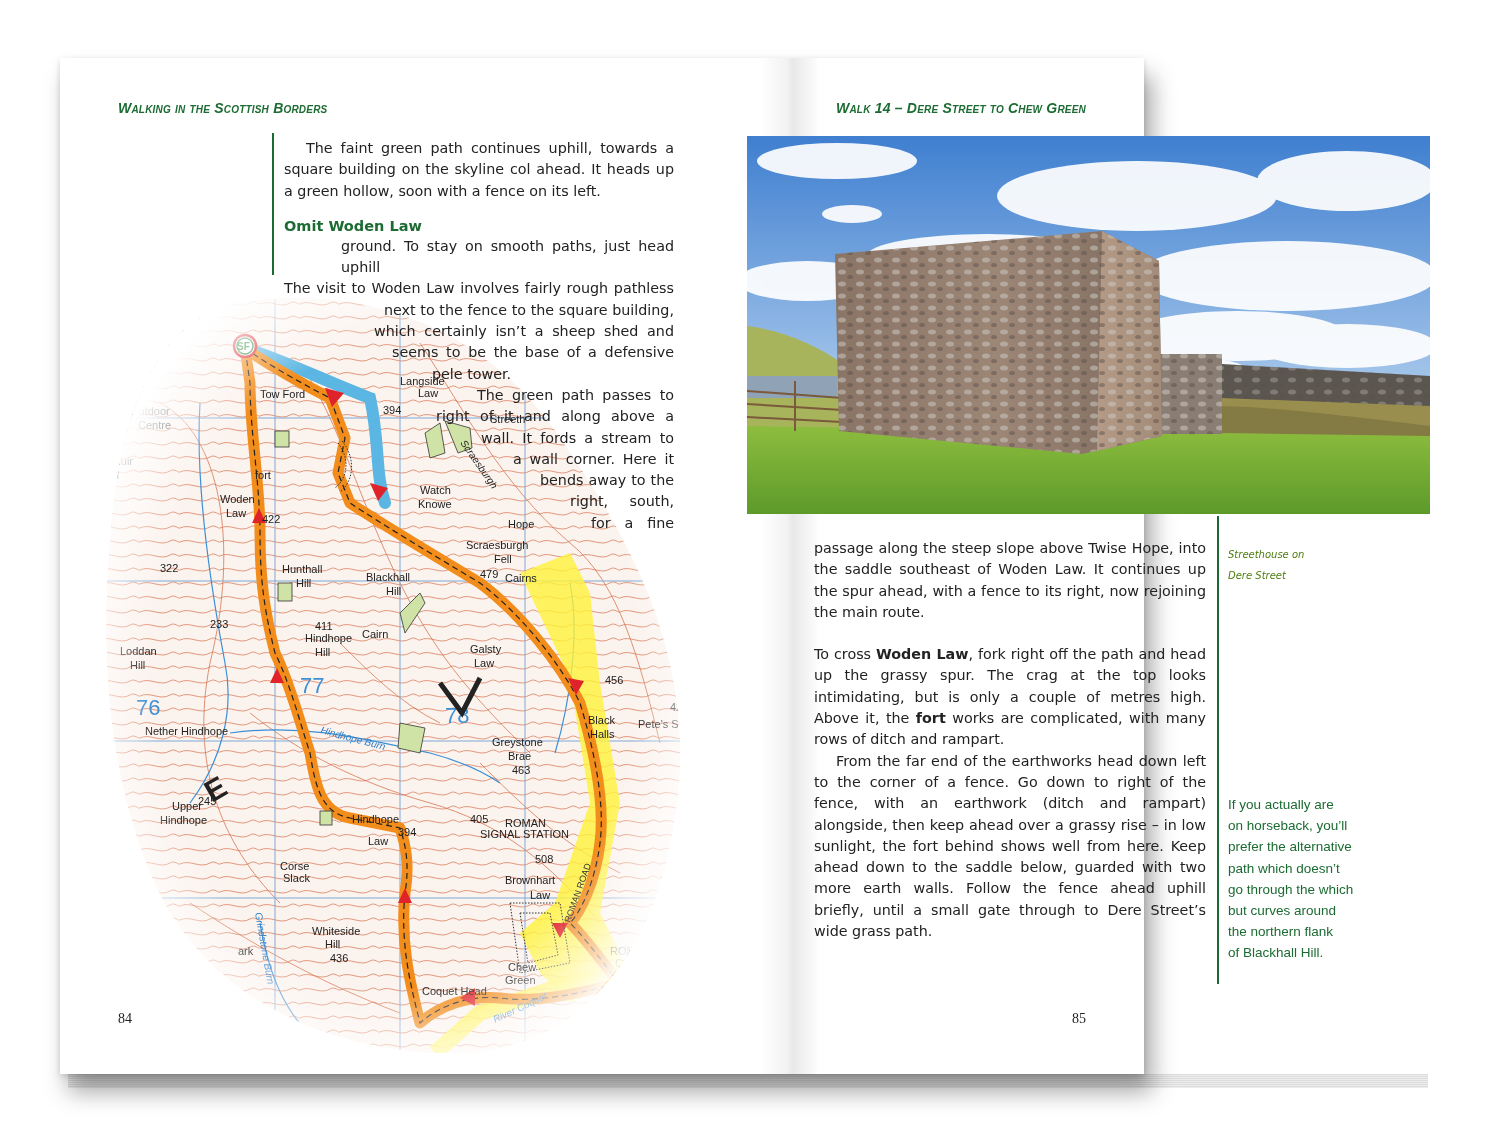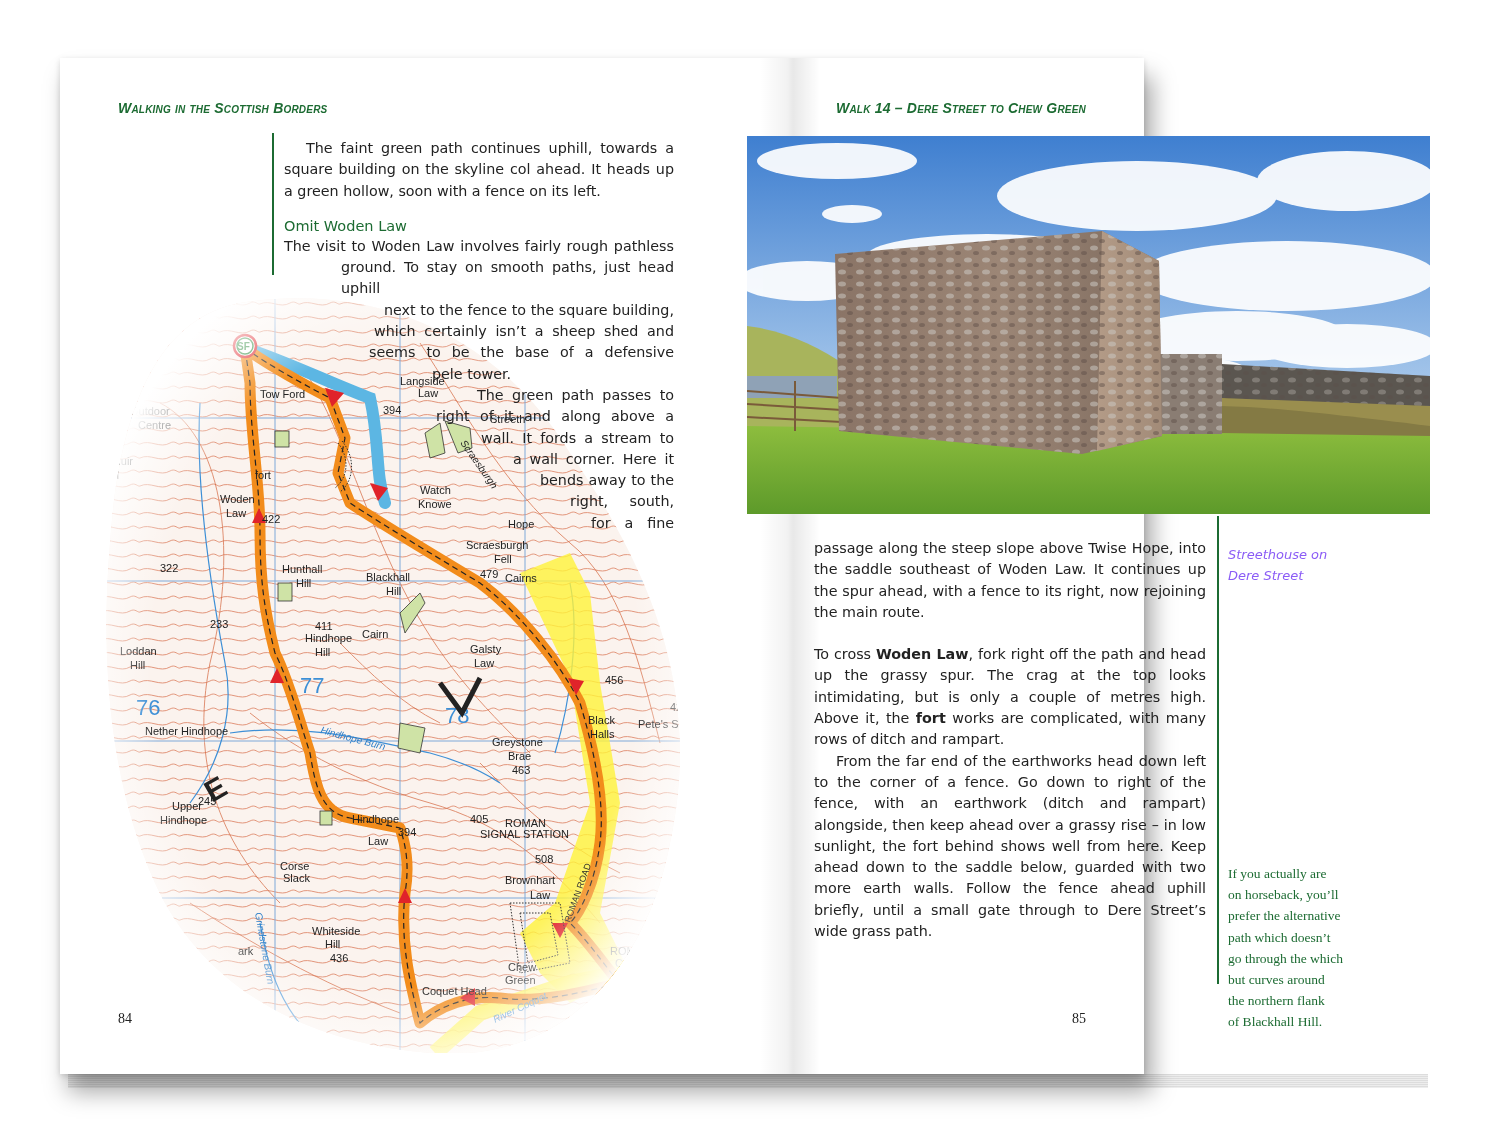--- a/index.html
+++ b/index.html
@@ -10,29 +10,29 @@
   .running-head{position:absolute;top:42px;color:#1c6b32;font-family:"Liberation Sans",sans-serif;font-style:italic;font-weight:bold;font-size:14px;font-variant:small-caps;letter-spacing:0.2px;}
   .rh-left{left:58px;}
   .rh-right{right:58px;}
   .page-num{position:absolute;top:953px;font-family:"Liberation Serif",serif;font-size:14px;color:#222;}
   .pn-left{left:58px;}
   .pn-right{right:58px;}
   .body-text{font-family:"DejaVu Sans",sans-serif;font-size:14.3px;line-height:21.3px;color:#222;text-align:justify;}
   .vrule-left{position:absolute;left:212px;top:75px;width:2px;height:142px;background:#1c6b32;}
   .left-col{position:absolute;left:224px;top:80px;width:390px;}
   .indent{text-indent:22px;margin:0;}
-  .subhead{font-family:"DejaVu Sans",sans-serif;font-weight:normal;color:#1c6b32;font-size:14.5px;margin:14px 0 0 0;line-height:20px;}
+  .subhead{font-family:"DejaVu Sans",sans-serif;font-weight:bold;color:#1c6b32;font-size:14.5px;margin:14px 0 0 0;line-height:20px;}
   .wrap-line{display:block;text-align:justify;text-align-last:justify;}
   .map{position:absolute;left:40px;top:225px;width:590px;height:770px;}
   .photo{position:absolute;left:687px;top:78px;width:683px;height:378px;overflow:hidden;}
   .right-col{position:absolute;left:754px;top:480px;width:392px;}
   .right-col p{margin:0;}
   .vrule-right{position:absolute;left:1157px;top:458px;width:2px;height:468px;background:#1c6b32;}
-  .caption{position:absolute;left:1168px;top:486px;width:150px;font-family:"DejaVu Sans",sans-serif;font-style:italic;font-size:13px;line-height:21px;color:#8b5cf6;}
-  .sidenote{position:absolute;left:1168px;top:805px;width:160px;font-family:Liberation Serif, serif;font-size:13.5px;line-height:21.2px;color:#1c6b32;}
+  .caption{position:absolute;left:1168px;top:486px;width:150px;font-family:"DejaVu Sans",sans-serif;font-style:italic;font-size:10px;line-height:21px;color:#4d7c0f;}
+  .sidenote{position:absolute;left:1168px;top:736px;width:160px;font-family:Liberation Sans, sans-serif;font-size:13.5px;line-height:21.2px;color:#1c6b32;}
   .tri{display:inline-block;width:0;height:0;border-top:5px solid transparent;border-bottom:5px solid transparent;border-left:7px solid #1c6b32;margin-left:6px;vertical-align:middle;}
   .gap{height:21px;}
 </style>
 </head>
 <body>
 
 <div class="stack"></div>
 <div class="book">
   <div class="gutter"></div>
 
@@ -218,25 +218,25 @@
           <text x="541" y="684" font-family="Liberation Sans, sans-serif" font-weight="bold" font-size="11" fill="#fff">P</text>
         </g>
         <rect x="0" y="0" width="590" height="770" fill="url(#fade)"></rect>
       </g>
     </svg>
 
     <div class="left-col body-text">
       <p class="indent">The faint green path continues uphill, towards a square building on the skyline col ahead. It heads up a green hollow, soon with a fence on its left.</p>
       <div class="subhead">Omit Woden Law</div>
       <div style="position:relative;">
+        <span class="wrap-line" style="margin-left:57px;">ground. To stay on smooth paths, just head uphill</span>
         <span class="wrap-line">The visit to Woden Law involves fairly rough pathless</span>
-        <span class="wrap-line" style="margin-left:57px;">ground. To stay on smooth paths, just head uphill</span>
         <span class="wrap-line" style="margin-left:100px;">next to the fence to the square building,</span>
         <span class="wrap-line" style="margin-left:90px;">which certainly isn’t a sheep shed and</span>
-        <span class="wrap-line" style="margin-left:85px;">seems to be the base of a defensive</span>
+        <span class="wrap-line" style="margin-left:108px;">seems to be the base of a defensive</span>
         <span style="display:block;margin-left:148px;">pele tower.</span>
         <span class="wrap-line" style="margin-left:193px;text-indent:0;padding-left:0;">The green path passes to</span>
         <span class="wrap-line" style="margin-left:152px;">right of it and along above a</span>
         <span class="wrap-line" style="margin-left:197px;">wall. It fords a stream to</span>
         <span class="wrap-line" style="margin-left:229px;">a wall corner. Here it</span>
         <span class="wrap-line" style="margin-left:256px;">bends away to the</span>
         <span class="wrap-line" style="margin-left:286px;">right, south,</span>
         <span class="wrap-line" style="margin-left:307px;">for a fine</span>
       </div>
     </div>

